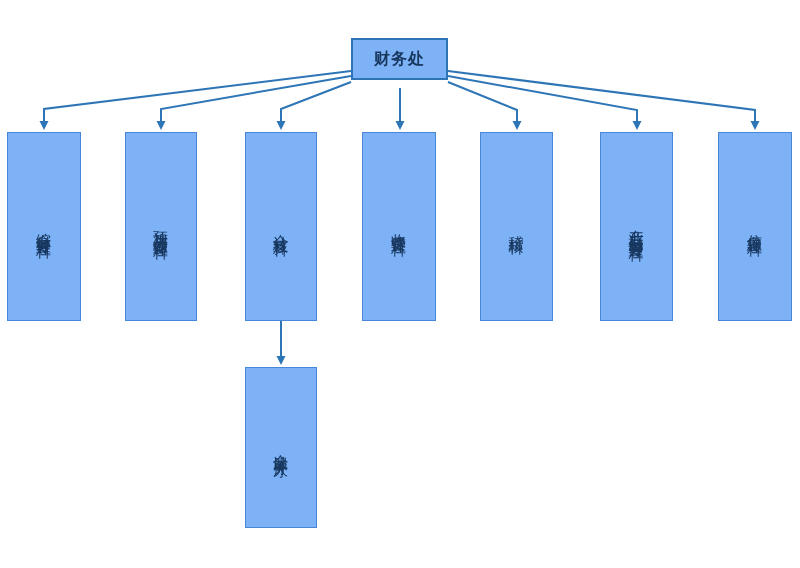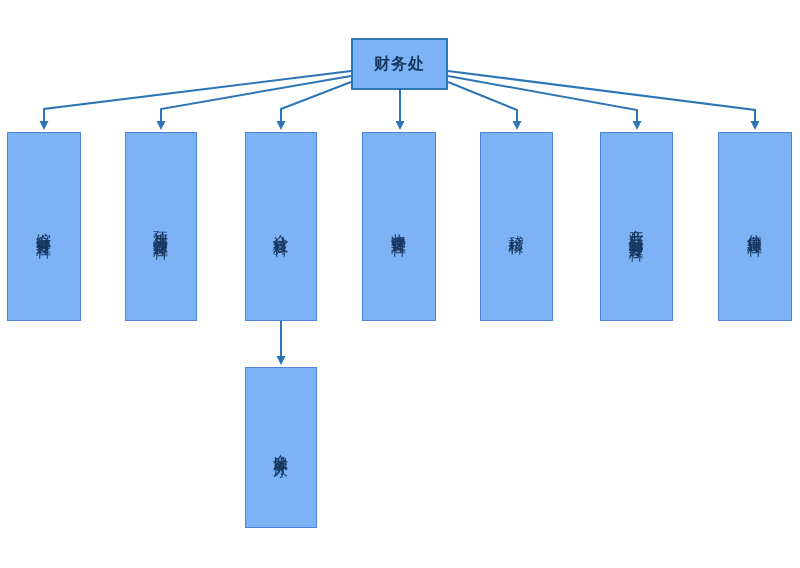--- a/index.html
+++ b/index.html
@@ -65,21 +65,21 @@
       <path d="M351,76 L161,109 L161,128" marker-end="url(#arrow)"></path>
       <path d="M351,82 L281,109 L281,128" marker-end="url(#arrow)"></path>
       <path d="M400,88 L400,128" marker-end="url(#arrow)"></path>
       <path d="M448,82 L517,110 L517,128" marker-end="url(#arrow)"></path>
       <path d="M448,76 L637,110 L637,128" marker-end="url(#arrow)"></path>
       <path d="M448,71 L755,110 L755,128" marker-end="url(#arrow)"></path>
       <path d="M281,321 L281,363" marker-end="url(#arrow)"></path>
     </g>
   </svg>
 
-  <div class="node root" style="left:351px; top:38px; width:97px; height:52px;">
+  <div class="node root" style="left:351px; top:38px; width:97px; height:42px;">
     <span>财务处</span>
   </div>
 
   <div class="node dept" style="left:7px; top:132px; width:74px; height:189px;">
     <span class="vtext">综合财务管理科</span>
   </div>
 
   <div class="node dept" style="left:125px; top:132px; width:72px; height:189px;">
     <span class="vtext">预算与绩效管理科</span>
   </div>

